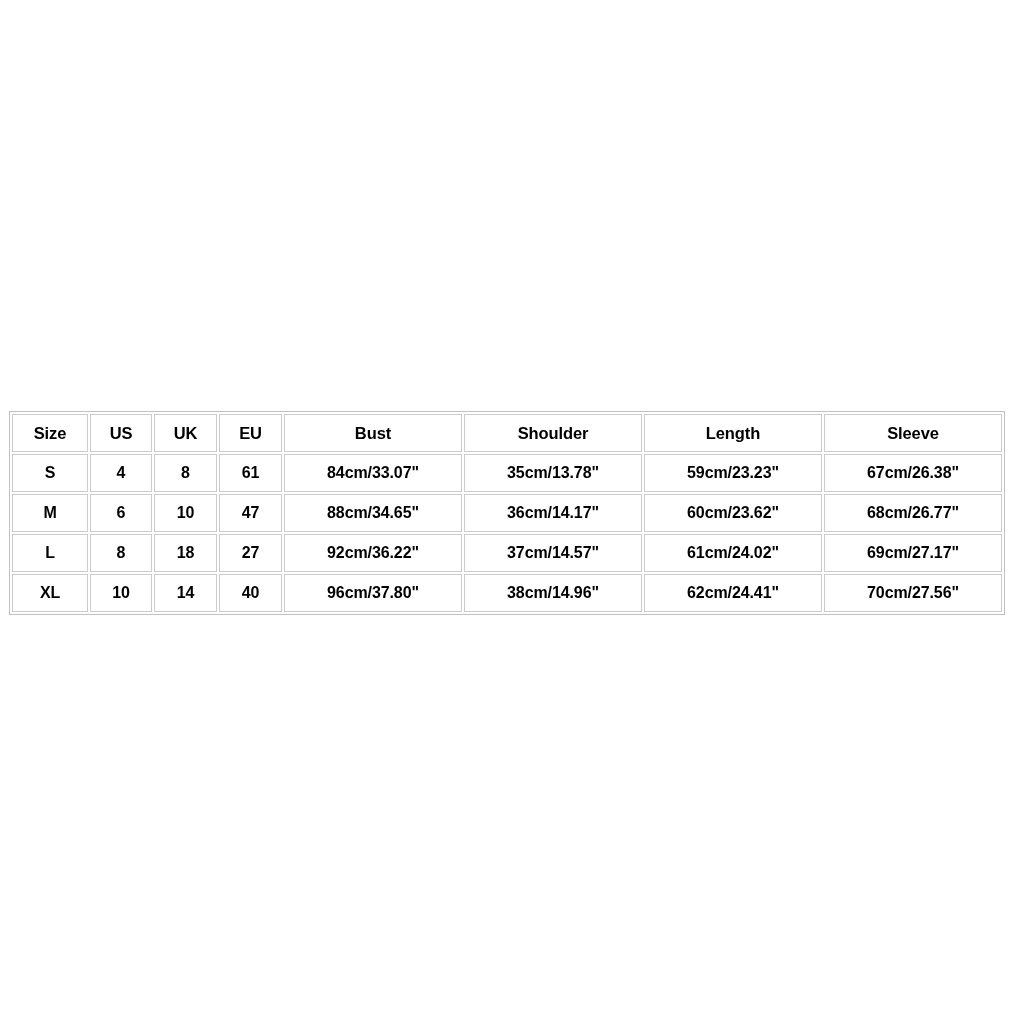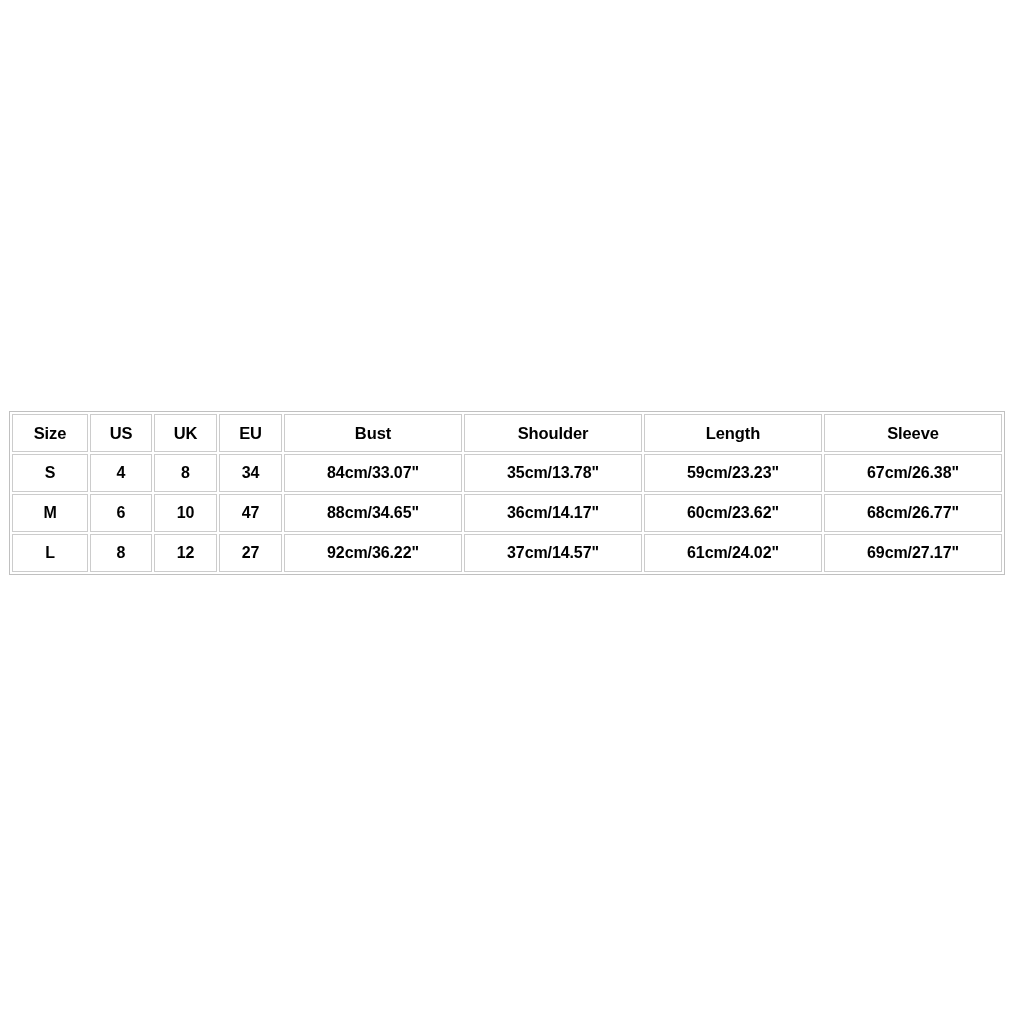--- a/index.html
+++ b/index.html
@@ -103,43 +103,53 @@
           <th>Length</th>
           <th>Sleeve</th>
         </tr>
       </thead>
 
       <tbody>
         <tr>
           <td>S</td>
           <td>4</td>
           <td>8</td>
-          <td>34</td>
+          <td>61</td>
           <td class="meas">84cm/33.07"</td>
           <td class="meas">35cm/13.78"</td>
           <td class="meas">59cm/23.23"</td>
           <td class="meas">67cm/26.38"</td>
         </tr>
         <tr>
           <td>M</td>
           <td>6</td>
           <td>10</td>
           <td>47</td>
           <td class="meas">88cm/34.65"</td>
           <td class="meas">36cm/14.17"</td>
           <td class="meas">60cm/23.62"</td>
           <td class="meas">68cm/26.77"</td>
         </tr>
         <tr>
           <td>L</td>
           <td>8</td>
-          <td>12</td>
+          <td>18</td>
           <td>27</td>
           <td class="meas">92cm/36.22"</td>
           <td class="meas">37cm/14.57"</td>
           <td class="meas">61cm/24.02"</td>
           <td class="meas">69cm/27.17"</td>
+        </tr>
+        <tr>
+          <td>XL</td>
+          <td>10</td>
+          <td>14</td>
+          <td>40</td>
+          <td class="meas">96cm/37.80"</td>
+          <td class="meas">38cm/14.96"</td>
+          <td class="meas">62cm/24.41"</td>
+          <td class="meas">70cm/27.56"</td>
         </tr>
       </tbody>
     </table>
 
   </div>
 </div>
 
 </body></html>

